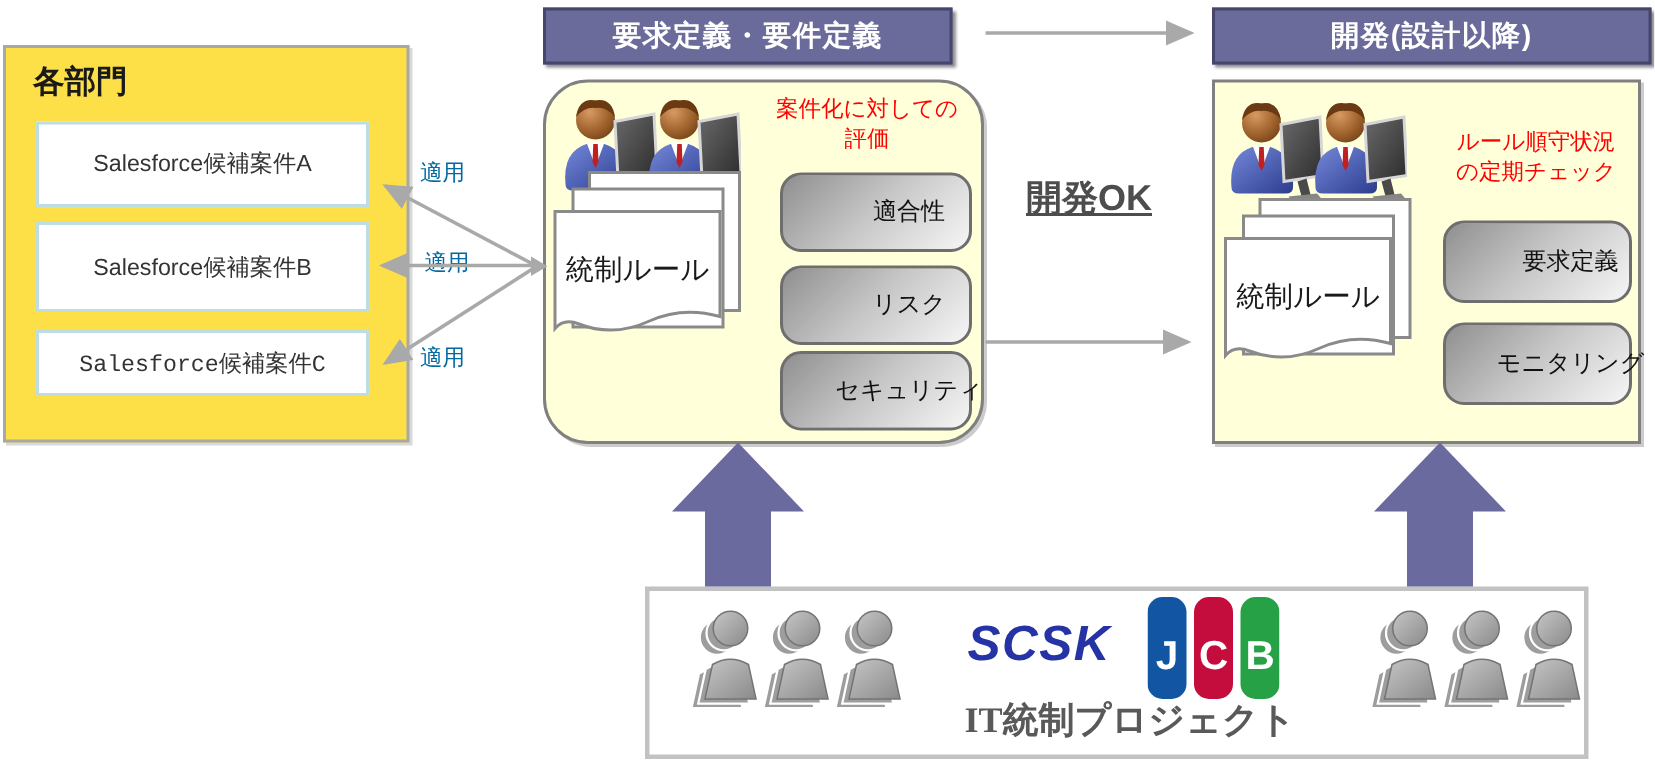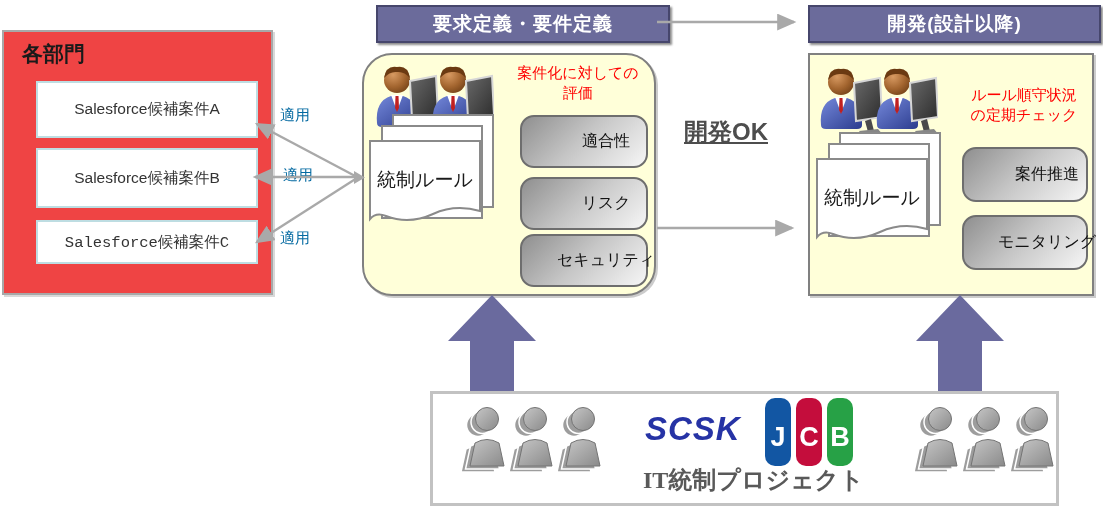--- a/index.html
+++ b/index.html
@@ -1,33 +1,33 @@
 <!DOCTYPE html>
 <html><head>
 <meta charset="utf-8">
 <style>
   * { margin:0; padding:0; box-sizing:border-box; }
   body { background:#fff; font-family:"Liberation Sans","DejaVu Sans",sans-serif; }
   .canvas { position:relative; width:1103px; height:511px; background:#ffffff; overflow:hidden; }
 
   
   .dept-panel { position:absolute; left:2px; top:30px; width:271px; height:265px;
-    background:#ef4444; border:2px solid #a8a8a8; box-shadow:2px 2px 0 rgba(0,0,0,0.15); }
+    background:#fde047; border:2px solid #a8a8a8; box-shadow:2px 2px 0 rgba(0,0,0,0.15); }
   .dept-title { position:absolute; left:18px; top:8px; font-size:21px; font-weight:bold; color:#1a1a1a; }
   .dept-box { position:absolute; left:20px; width:222px; background:#ffffff; border:2px solid #bedde2;
-    display:flex; align-items:center; justify-content:center; font-size:15.5px; color:#333; white-space:nowrap;margin-left:12px; }
+    display:flex; align-items:center; justify-content:center; font-size:15.5px; color:#333; white-space:nowrap; }
   .dept-box.a { top:49px;  height:57px; }
   .dept-box.b { top:116px; height:60px; }
   .dept-box.c { top:188px; height:44px;font-family:Liberation Mono, monospace; }
 
   
   .phase-header { position:absolute; top:5px; height:38px; background:#6b6b9b; border:2px solid #46466c;
     box-shadow:2px 2px 2px rgba(0,0,0,0.45); display:flex; align-items:center; justify-content:center;
     color:#ffffff; font-size:19px; font-weight:bold; letter-spacing:1px; }
-  .phase-header.mid   { left:376px; width:294px; }
+  .phase-header.mid   { left:362px; width:273px; }
   .phase-header.right { left:808px; width:293px; }
 
   
   .phase-panel { position:absolute; top:53px; height:243px; background:#ffffd9; border:2px solid #808080;
     box-shadow:2px 2px 0 rgba(0,0,0,0.2); }
   .phase-panel.mid   { left:362px; width:294px;border-radius:30px; }
   .phase-panel.right { left:808px; width:286px; }
 
   .red-note { position:absolute; color:#ff0000; font-size:15px; line-height:20px; text-align:center; }
   .phase-panel.mid   .red-note { left:138px; top:8px;  width:152px; }
@@ -167,21 +167,21 @@
     <div class="red-note">
       <div>ルール順守状況</div>
       <div>の定期チェック</div>
     </div>
     <svg class="doc-svg" width="132" height="128" viewBox="0 0 132 128">
       <rect x="28" y="2" width="100" height="92" fill="#ffffff" stroke="#8a8a8a" stroke-width="2"></rect>
       <rect x="17" y="13" width="100" height="92" fill="#ffffff" stroke="#8a8a8a" stroke-width="2"></rect>
       <path d="M5,28 L115,28 L115,98 Q90,91 68,101 Q44,112 21,103 Q11,99 5,106 Z" fill="#ffffff" stroke="#8a8a8a" stroke-width="2"></path>
       <text x="60" y="73" text-anchor="middle" font-size="19" fill="#1a1a1a">統制ルール</text>
     </svg>
-    <div class="gray-btn b1">案件推進</div>
+    <div class="gray-btn b1">要求定義</div>
     <div class="gray-btn b2">モニタリング</div>
   </div>
 
   <div class="dev-ok">開発OK</div>
   <div class="apply-label l1">適用</div>
   <div class="apply-label l2">適用</div>
   <div class="apply-label l3">適用</div>
 
   <div class="project-box">
     <svg class="people-svg left" width="150" height="72" viewBox="0 0 150 72">

